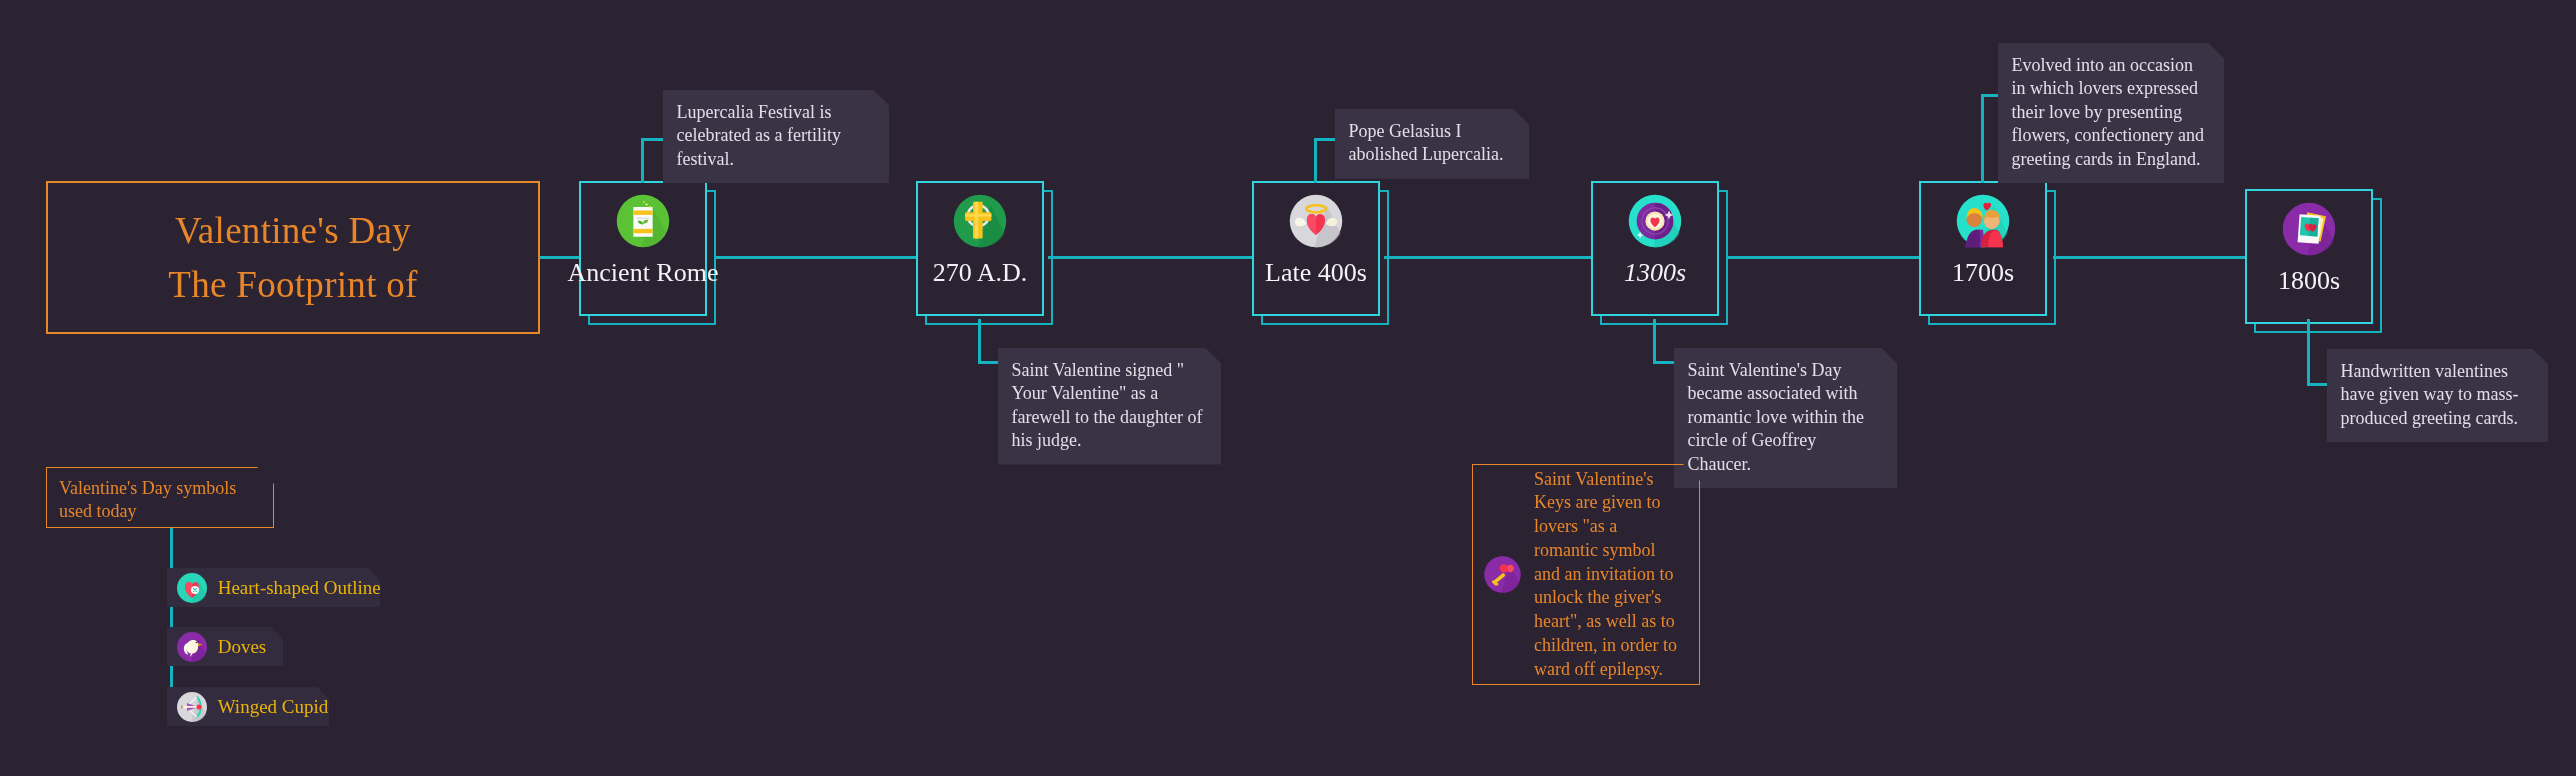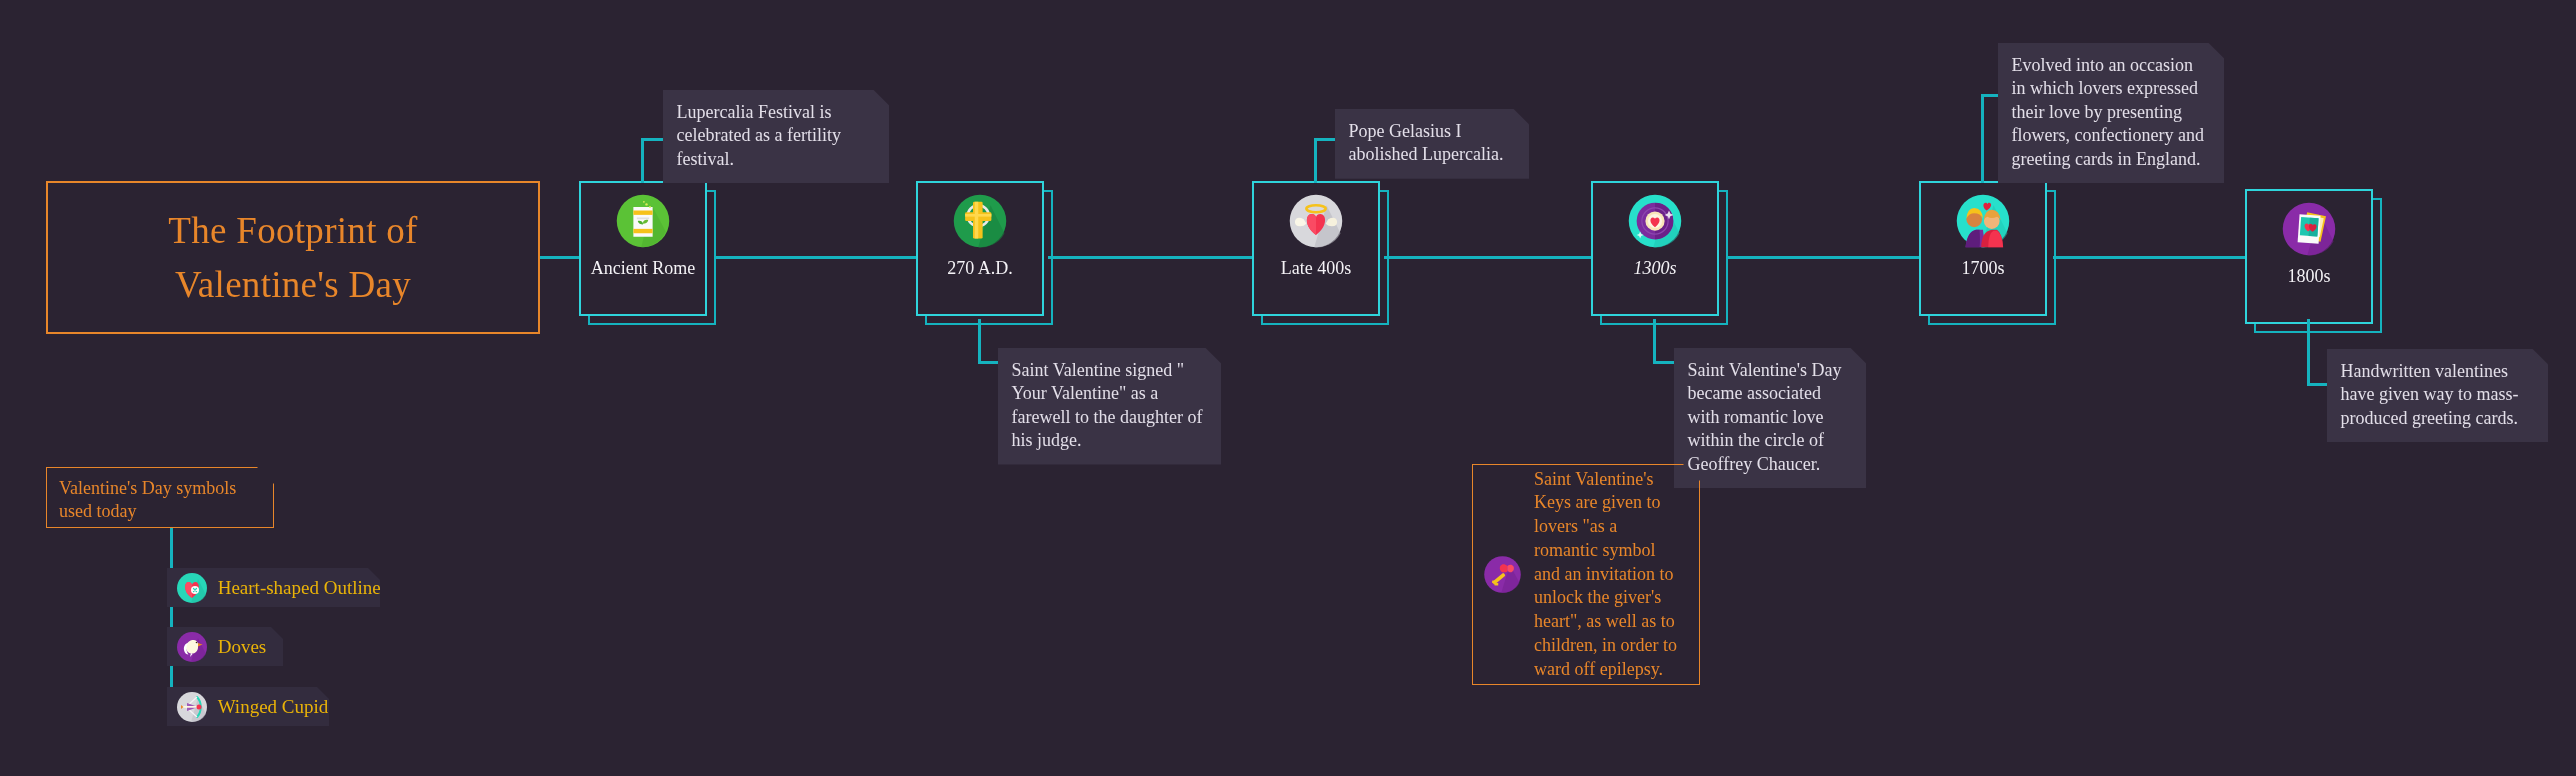--- a/index.html
+++ b/index.html
@@ -41,21 +41,21 @@
   .node .main-box {
     position: absolute; left: 0; top: 0;
     width: 128px; height: 135px;
     border: 2.6px solid #2FD4DC;
     background: #2b2332;
     display: flex; flex-direction: column;
     align-items: center; justify-content: flex-start;
     padding-top: 10.2px;
   }
   .node .node-label {
-    color: #F4F2F6; font-size: 18px; margin-top: 8.5px;
+    color: #F4F2F6; font-size: 26px; margin-top: 8.5px;
     white-space: nowrap;
   }
   .node-icon { width: 56px; height: 56px; display: block; }
 
   
   .conn { position: absolute; background: #15B3BF; }
   .conn.v { width: 2.6px; }
   .conn.h { height: 2.6px; }
 
   
@@ -105,22 +105,22 @@
   .legend-item .lg-label { color: #eab308; font-size: 19px; white-space: nowrap; }
   .legend-icon { width: 32px; height: 32px; display:block; flex: none; }
   .key-icon { width: 39px; height: 39px; display:block; flex:none; }
 </style>
 </head>
 <body>
 
 <div id="stage">
 
   <div class="title-box">
+    <div class="title-line">Valentine's Day</div>
     <div class="title-line">The Footprint of</div>
-    <div class="title-line">Valentine's Day</div>
   </div>
 
   <div class="spine" style="left:540px; top:256px; width:48px;"></div>
   <div class="spine" style="left:716px; top:256px; width:200px;"></div>
   <div class="spine" style="left:1048px; top:256px; width:204px;"></div>
   <div class="spine" style="left:1384px; top:256px; width:209px;"></div>
   <div class="spine" style="left:1728px; top:256px; width:192px;"></div>
   <div class="spine" style="left:2053px; top:256px; width:192px;"></div>
 
   <div class="node" style="left:579px; top:181px;">
@@ -247,21 +247,21 @@
   </div>
   <div class="conn v" style="left:2307px; top:319px; height:66px;"></div>
   <div class="conn h" style="left:2307px; top:383px; width:24px;"></div>
 
   <div class="callout" style="left:663px; top:90px; width:226px;">Lupercalia Festival is celebrated as a fertility festival.</div>
 
   <div class="callout" style="left:998px; top:348px; width:223px;">Saint Valentine signed " Your Valentine" as a farewell to the daughter of his judge.</div>
 
   <div class="callout" style="left:1335px; top:109px; width:194px;">Pope Gelasius I abolished Lupercalia.</div>
 
-  <div class="callout" style="left:1674px; top:348px; width:192px;">Saint Valentine's Day became associated with romantic love within the circle of Geoffrey Chaucer.</div>
+  <div class="callout" style="left:1674px; top:348px; width:223px;">Saint Valentine's Day became associated with romantic love within the circle of Geoffrey Chaucer.</div>
 
   <div class="callout" style="left:1998px; top:43px; width:226px;">Evolved into an occasion in which lovers expressed their love by presenting flowers, confectionery and greeting cards in England.</div>
 
   <div class="callout" style="left:2327px; top:349px; width:221px;">Handwritten valentines have given way to mass-produced greeting cards.</div>
 
   <div class="callout-orange keys-callout" style="left:1472px; top:464px; width:228px; height:221px;">
     <svg class="key-icon" viewBox="0 0 64 64">
       <circle cx="32" cy="32" r="30" fill="#8A2BA8"></circle>
       <path d="M44 16 L60 46 A30 30 0 0 1 30 62 Z" fill="#75218F" opacity=".55"></path>
       <path d="M40 18 C33 12 26 17 28 24 c1 4 6 6 12 3 z" fill="#F4334F"></path>

